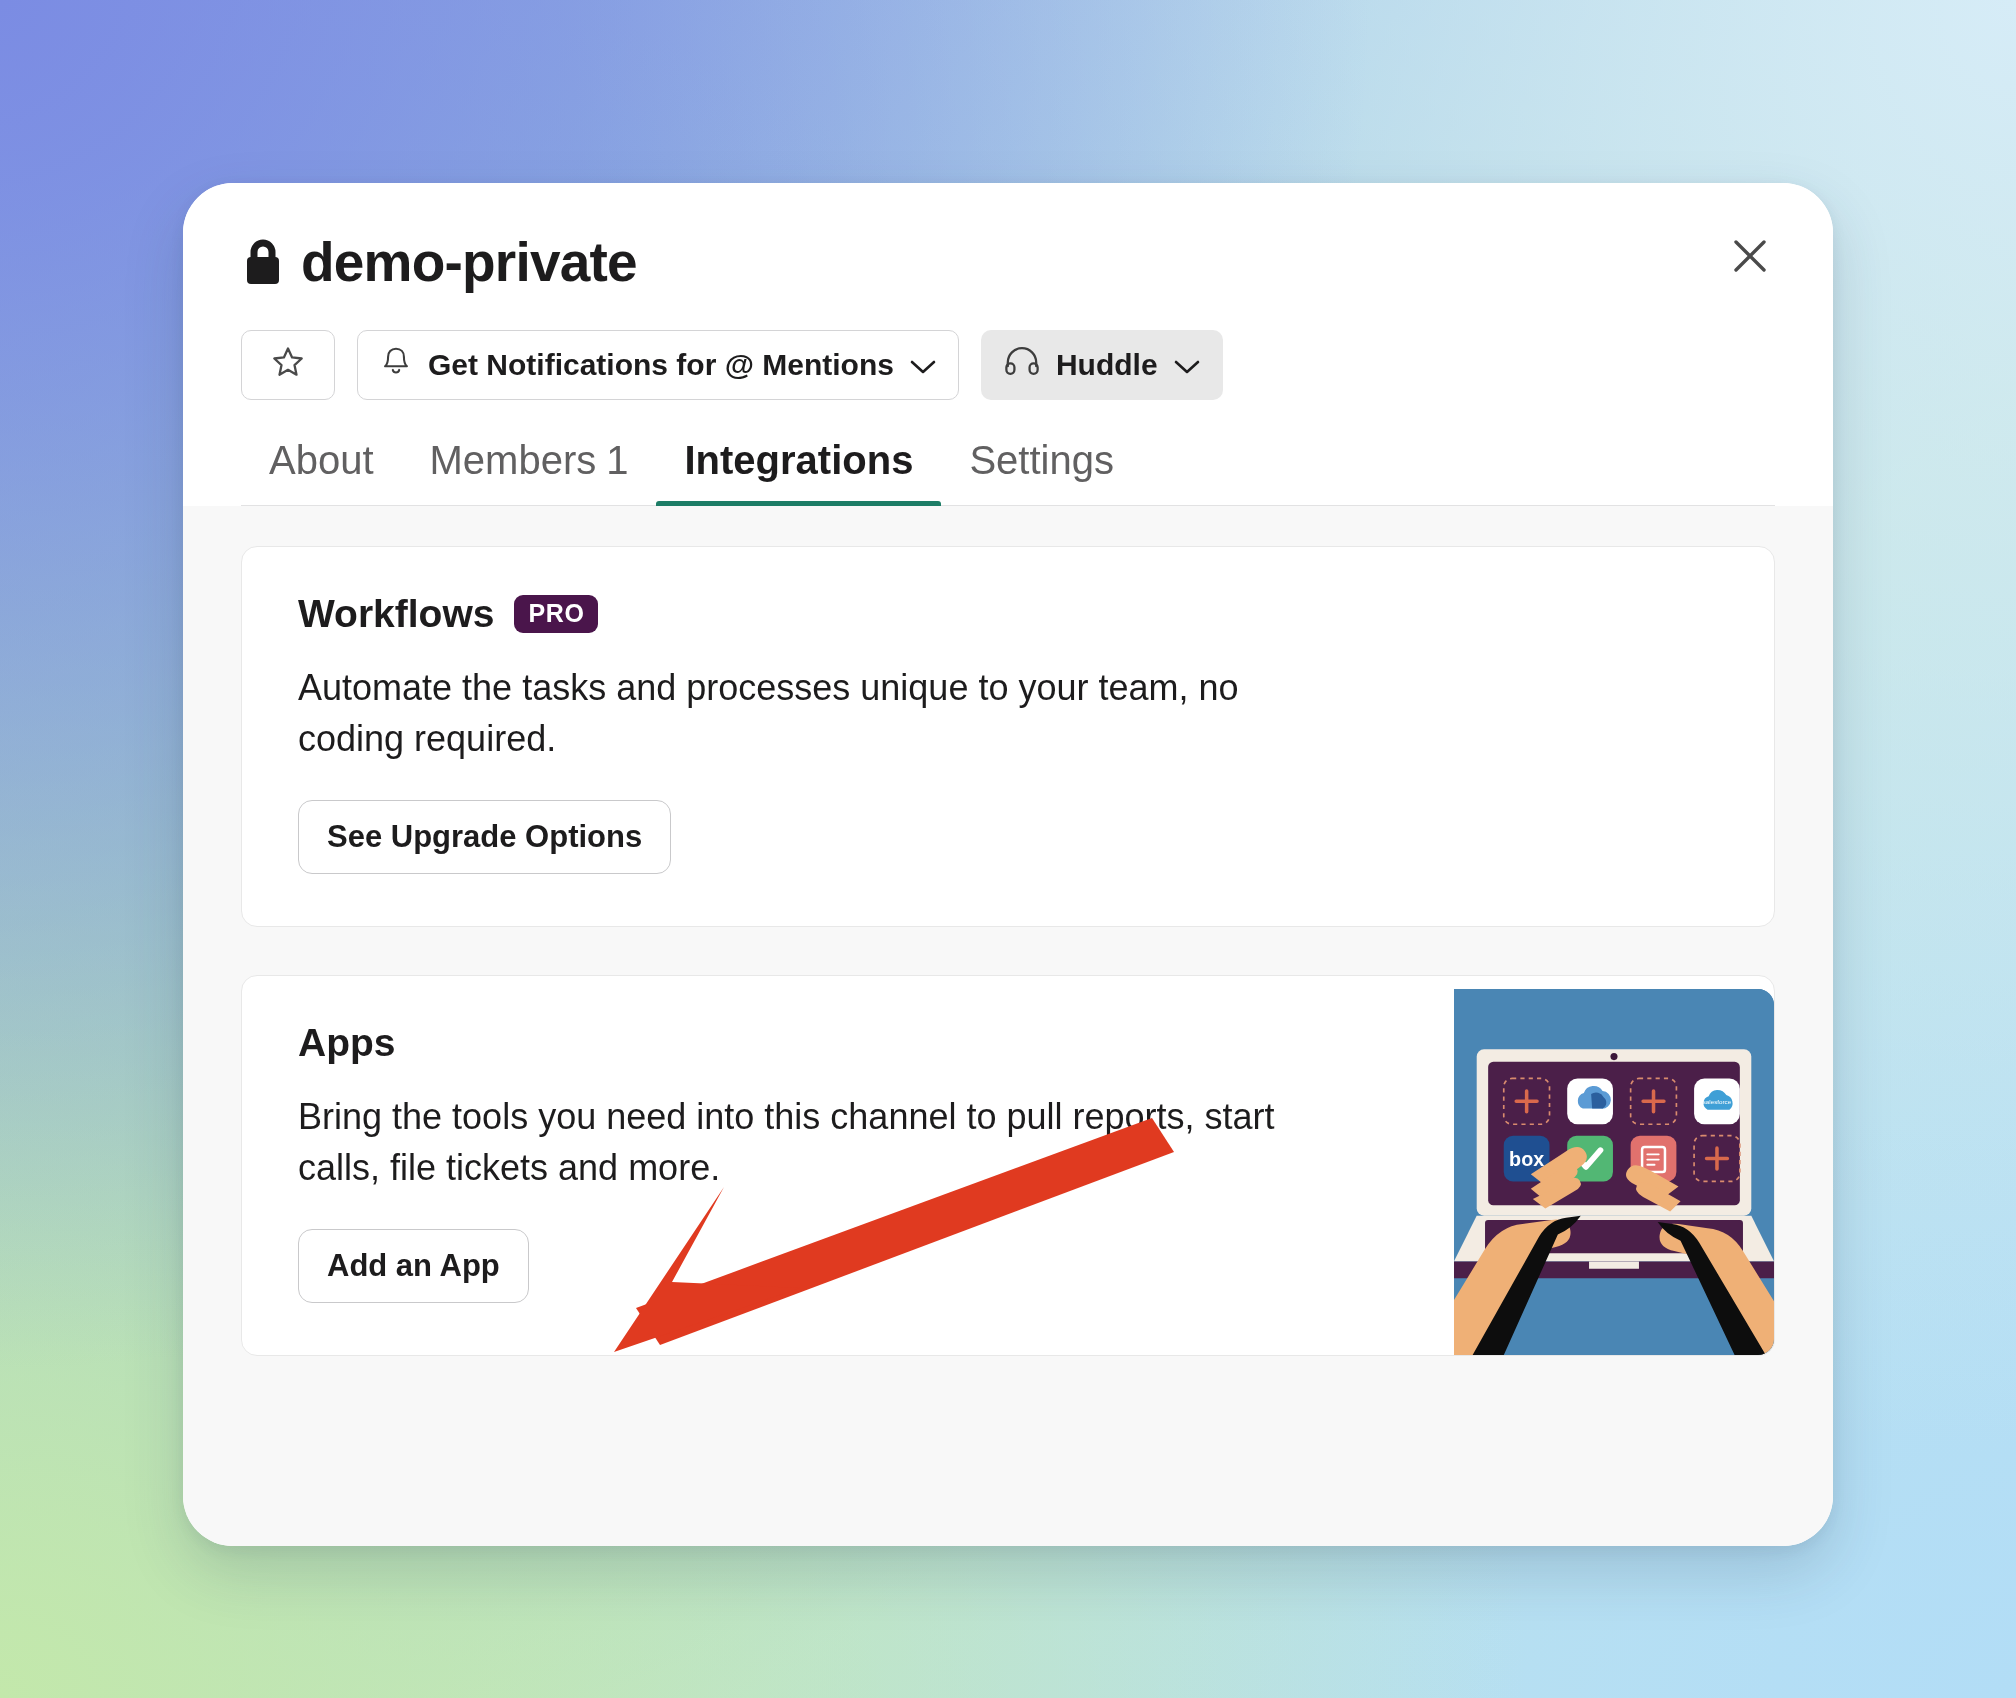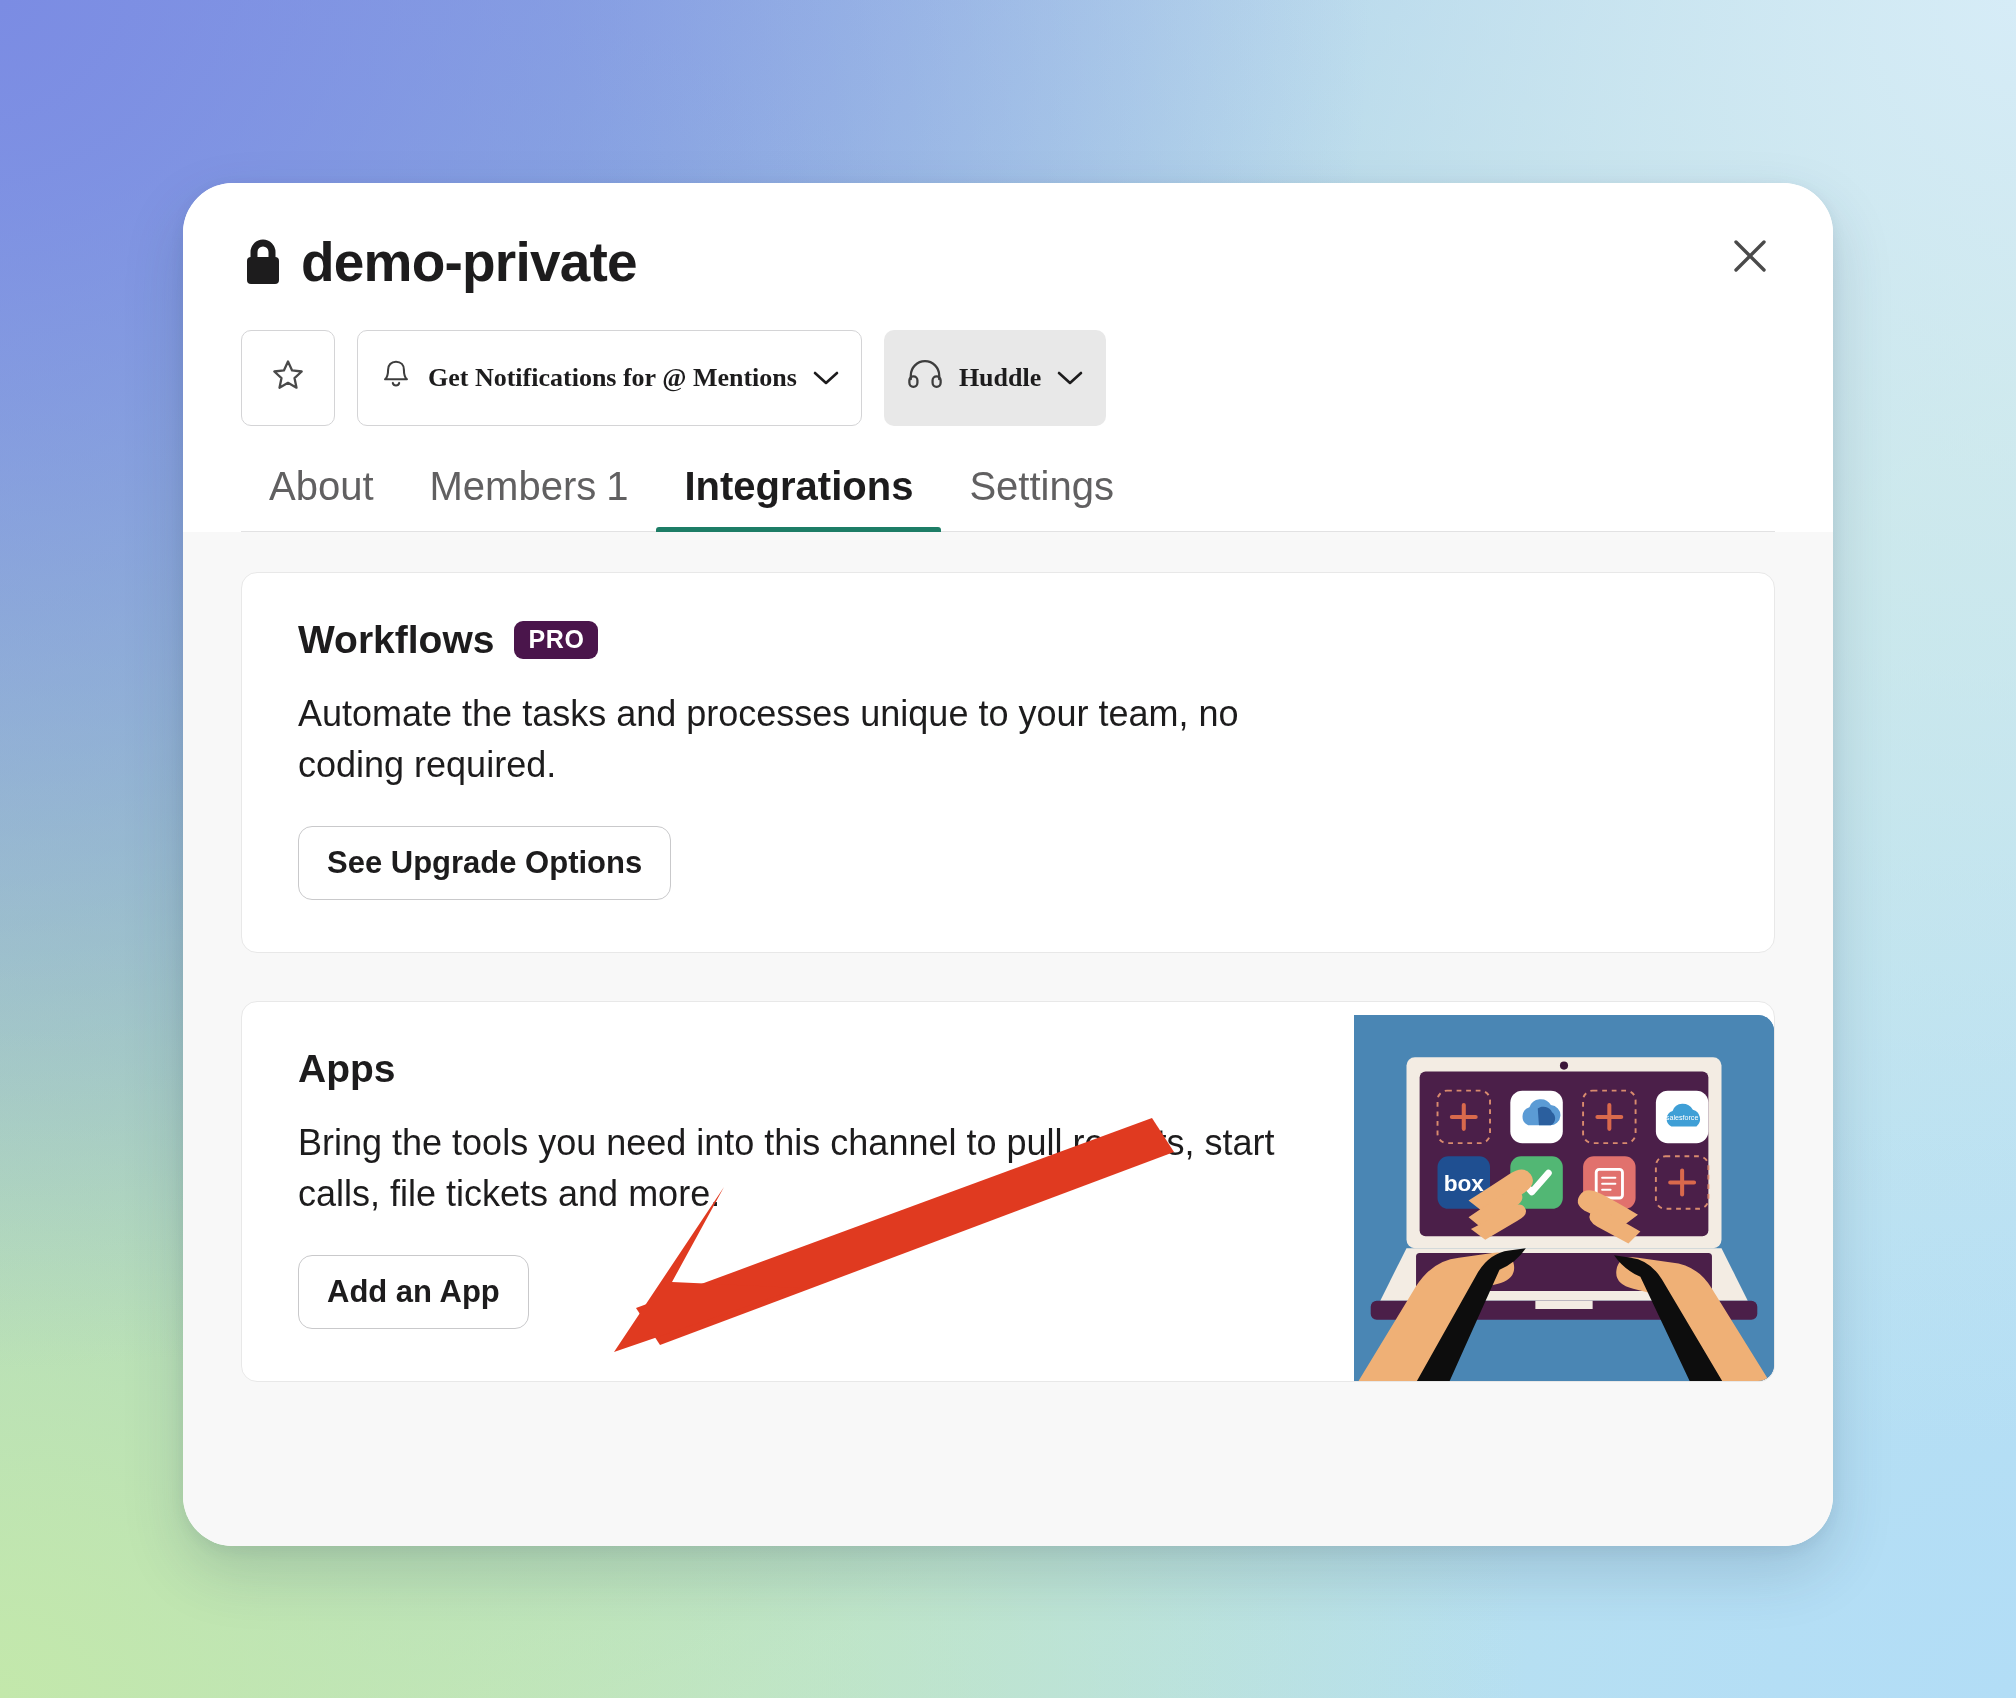--- a/index.html
+++ b/index.html
@@ -88,29 +88,29 @@
     display: flex;
     align-items: center;
     gap: 22px;
     margin-top: 40px;
   }
   .btn {
     box-sizing: border-box;
     display: inline-flex;
     align-items: center;
     gap: 16px;
-    height: 96px;
+    height: 70px;
     padding: 0 22px;
     border: 1px solid #d4d4d6;
     border-radius: 10px;
     background: #fff;
     color: #1d1c1d;
-    font-size: 26px;
-    font-weight: 700;
-    font-family: Liberation Serif, serif;
+    font-size: 30px;
+    font-weight: 700;
+    font-family: Liberation Sans, sans-serif;
     cursor: pointer;
     white-space: nowrap;
   }
   .btn.square { width: 94px; padding: 0; justify-content: center; }
   .btn.filled {
     background: #e8e8e8;
     border-color: transparent;
   }
   .btn .lbl { line-height: 1; }
 
@@ -215,21 +215,21 @@
   }
 
   
   #apps-card { min-height: 352px; }
   #apps-card .card-inner { padding-right: 420px; }
   .illus {
     position: absolute;
     right: 0;
     top: 13px;
     bottom: 0;
-    width: 420px;
+    width: 320px;
     border-radius: 0 16px 16px 0;
     overflow: hidden;
     background: #4a86b4;
   }
   .illus svg { display: block; width: 100%; height: 100%; }
 
   
   #annotation-arrow {
     position: absolute;
     left: 0;

